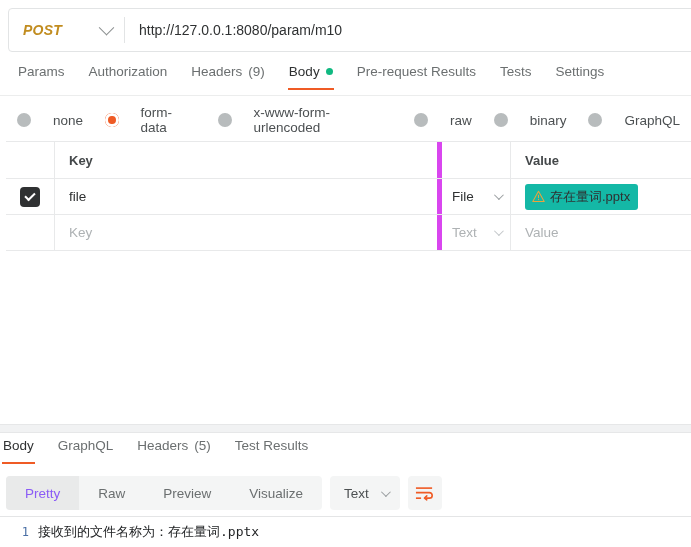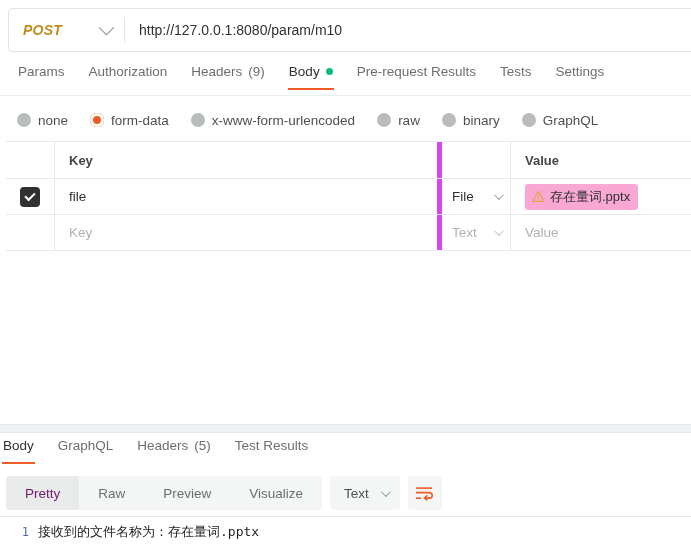--- a/index.html
+++ b/index.html
@@ -67,21 +67,21 @@
     position: absolute; left: 0; top: 95px; width: 691px; height: 1px;
     background: #eceded;
   }
 
   
   .bodytypes {
     position: absolute; left: 6px; top: 105px; height: 30px;
     display: flex; align-items: center;
   }
   .bt {
-    display: flex; align-items: center; gap: 7px;
+    display: flex; align-items: center; gap: 22px;
     padding: 0 11px; cursor: pointer;
     font-size: 13.5px; color: #4c5052;
   }
   .radio { width: 14px; height: 14px; border-radius: 50%; background: #b8bcbd; }
   .radio.on {
     background: #ef5b25;
     box-shadow: inset 0 0 0 3px #ffffff, inset 0 0 0 3.2px #ef5b25;
   }
 
   
@@ -129,21 +129,21 @@
     cursor: pointer;
   }
   .checkbox .tick {
     width: 10px; height: 6px;
     border-left: 2.2px solid #fff; border-bottom: 2.2px solid #fff;
     transform: rotate(-45deg) translate(1px,-1px);
   }
 
   .filechip {
     display: inline-flex; align-items: center; gap: 5px;
-    background: #f9a8d4; border-radius: 3px;
+    background: #14b8a6; border-radius: 3px;
     padding: 4px 8px 4px 7px;
     font-size: 13px; color: #2f3132; cursor: pointer;
     max-width: 170px; white-space: nowrap; overflow: hidden;
   }
   .warn-tri { flex: 0 0 auto; }
 
   
   .splitter {
     position: absolute; left: 0; top: 424px; width: 691px; height: 9px;
     background: #f1f2f3;
@@ -166,21 +166,21 @@
   .seg {
     display: flex; align-items: center;
     background: #f4f5f5; border-radius: 4px; height: 34px;
     overflow: hidden;
   }
   .seg-item {
     font-size: 13.5px; color: #6b6f70;
     padding: 0 19px; height: 34px;
     display: flex; align-items: center; cursor: pointer;
   }
-  .seg-item.active { background: #e9eaea; color: #701a75; }
+  .seg-item.active { background: #e9eaea; color: #8b5cf6; }
   .fmt-select {
     display: flex; align-items: center; gap: 12px;
     background: #f4f5f5; border-radius: 4px; height: 34px;
     padding: 0 12px 0 14px; cursor: pointer;
     font-size: 13.5px; color: #4c5052;
   }
   .wrap-btn {
     width: 34px; height: 34px; background: #f4f5f5; border-radius: 4px;
     display: flex; align-items: center; justify-content: center; cursor: pointer;
   }

